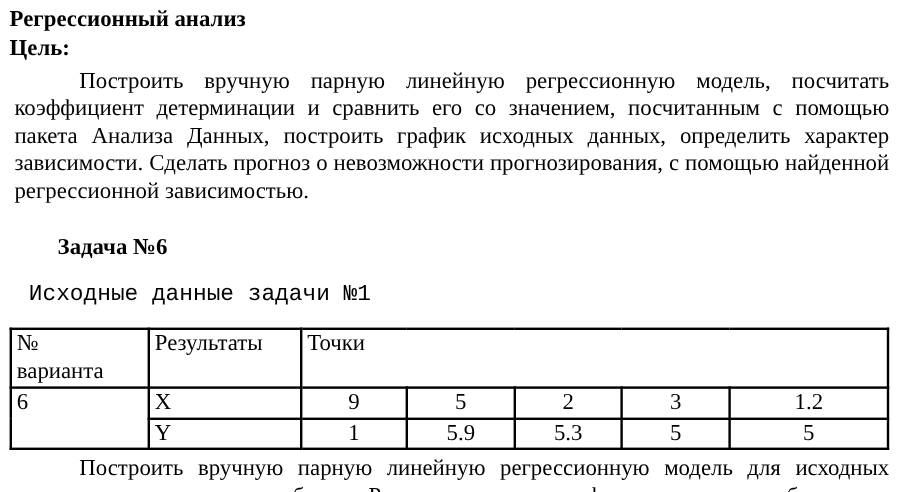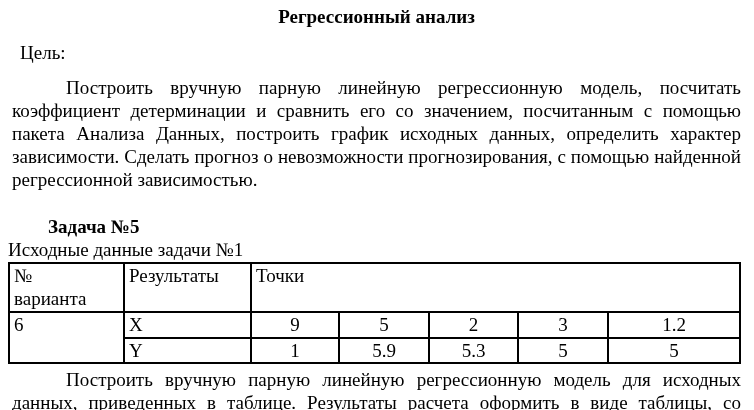--- a/index.html
+++ b/index.html
@@ -14,44 +14,45 @@
     font-family: "Liberation Serif", "DejaVu Serif", serif;
     font-size: 19px;
     color: #000000;
   }
   .page {
     padding: 5px 9px 0 8px;
   }
   .doc-title {
     font-size: 19px;
     font-weight: bold;
-    text-align: center;
+    text-align: left;
     margin: 0;
     line-height: 24px;
   }
   .goal-label {
-    font-weight: normal;
+    font-weight: bold;
     line-height: 23px;
-    margin: 12px;
+    margin: 0;
   }
   .body-par {
     margin: 4px;
     text-align: justify;
     text-indent: 54px;
     line-height: 23px;
   }
   .task-heading {
     font-size: 19px;
     font-weight: bold;
     margin: 24px 0 0 40px;
     line-height: 23px;
   }
   .table-caption {
-    margin: 0;
+    margin: 16px;
     line-height: 23px;
+    font-family: Liberation Mono, monospace;
   }
   table.data-table {
     border-collapse: collapse;
     table-layout: fixed;
     width: 733px;
     margin: 1px 0 0 0;
   }
   table.data-table td {
     border: 2px solid #000000;
     padding: 0 4px;
@@ -70,21 +71,21 @@
 <body>
 
 <div class="page">
 
   <h1 class="doc-title">Регрессионный анализ</h1>
 
   <div class="goal-label">Цель:</div>
 
   <p class="body-par">Построить вручную парную линейную регрессионную модель, посчитать коэффициент детерминации и сравнить его со значением, посчитанным с помощью пакета Анализа Данных, построить график исходных данных, определить характер зависимости. Сделать прогноз о невозможности прогнозирования, с помощью найденной регрессионной зависимостью.</p>
 
-  <div class="task-heading">Задача №5</div>
+  <div class="task-heading">Задача №6</div>
 
   <div class="table-caption">Исходные данные задачи №1</div>
 
   <table class="data-table">
     <colgroup>
       <col style="width:115px">
       <col style="width:127px">
       <col style="width:88px">
       <col style="width:90px">
       <col style="width:89px">

